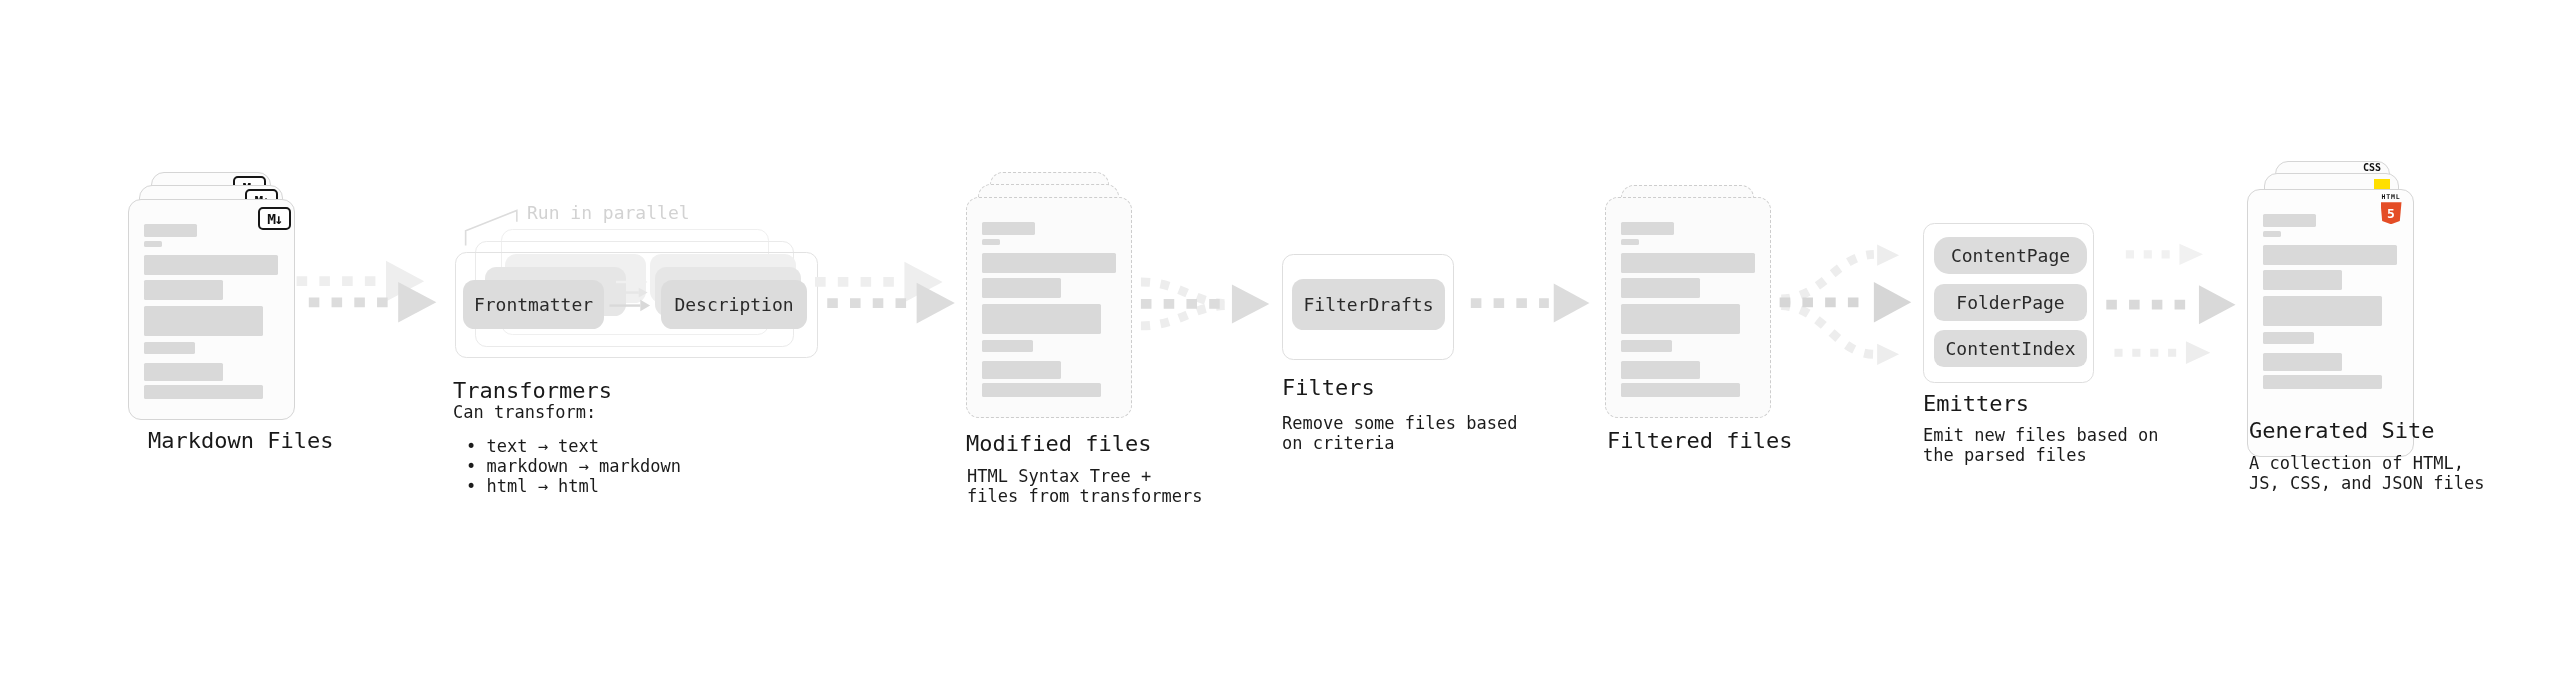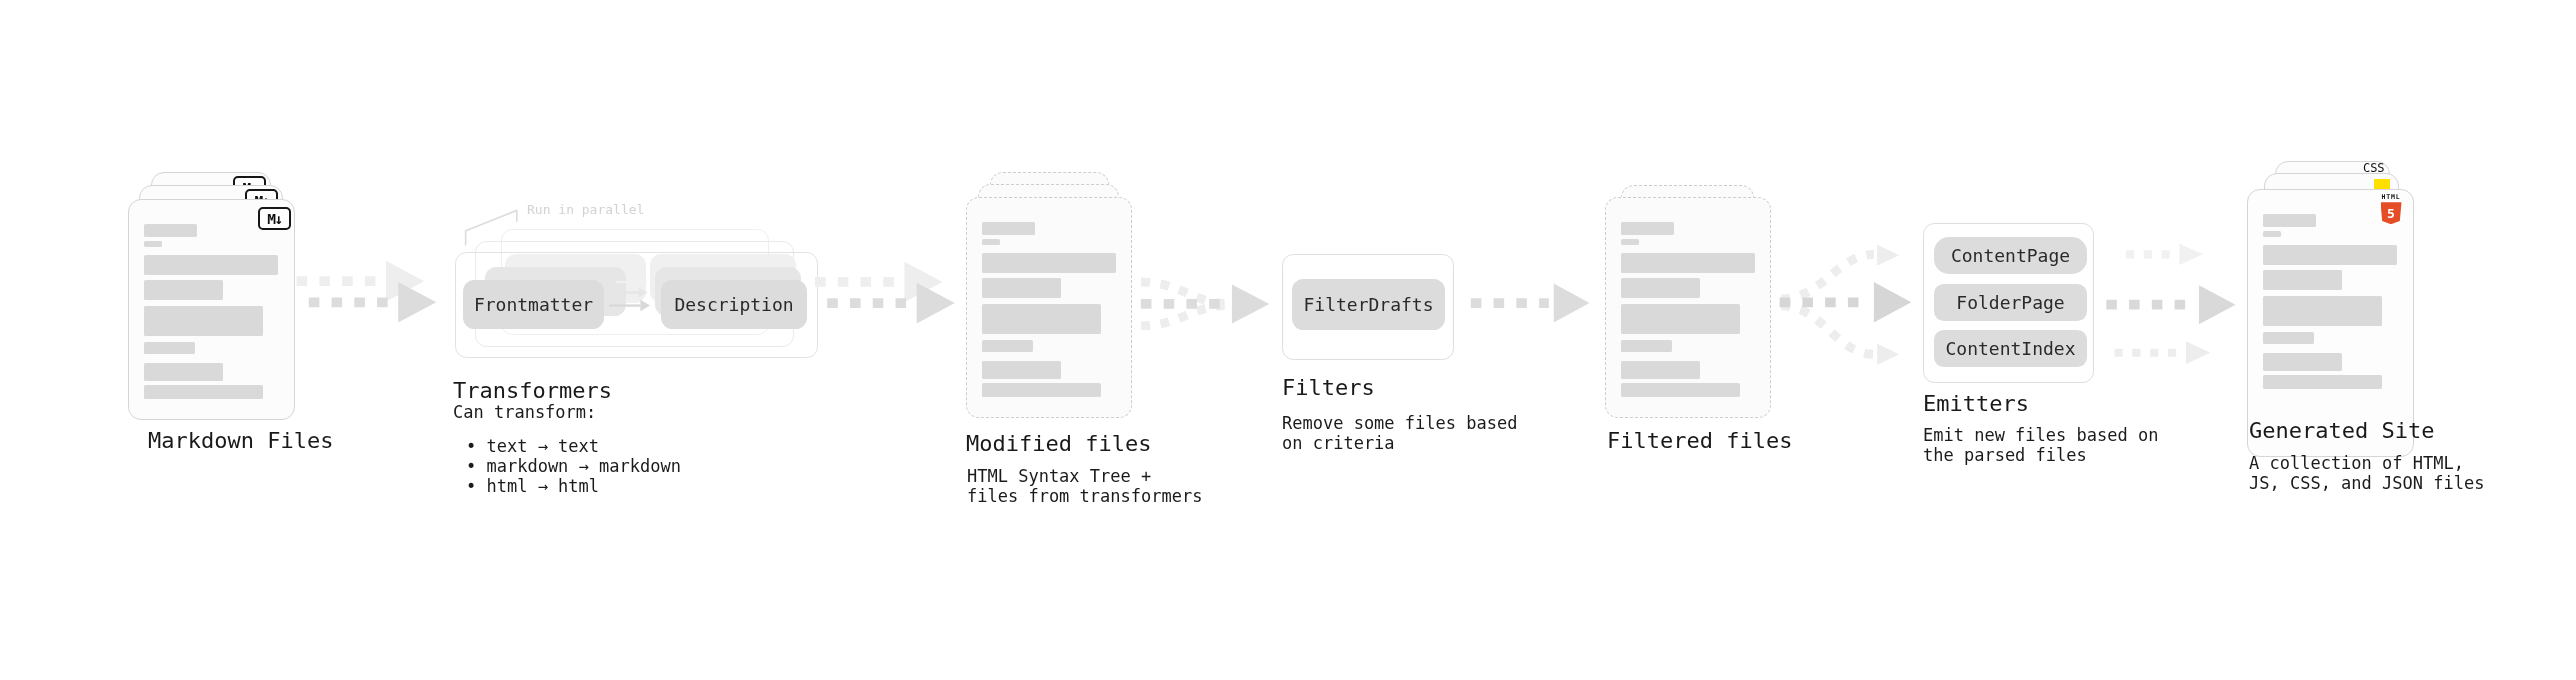--- a/index.html
+++ b/index.html
@@ -14,24 +14,24 @@
            display:flex;align-items:center;justify-content:center;font-weight:bold;font-size:14.6px;
            letter-spacing:-1.6px;color:#111;box-sizing:border-box;}
   
   .frame{position:absolute;border:1.6px solid #e3e3e3;border-radius:11.4px;box-sizing:border-box;background:transparent;}
   .pill{position:absolute;background:#dcdcdc;border-radius:11.4px;display:flex;align-items:center;justify-content:center;
         font-size:18px;color:#2a2a2a;box-sizing:border-box;}
   .pill.echo1{background:#e6e6e6;}
   .pill.echo2{background:#f0f0f0;}
   .title{position:absolute;font-size:22px;line-height:24.4px;color:#191919;white-space:nowrap;}
   .sub{position:absolute;font-size:17px;line-height:20.3px;color:#1b1b1b;white-space:nowrap;}
-  .note{position:absolute;font-size:13px;color:#d2d2d2;white-space:nowrap;}
+  .note{position:absolute;font-size:18px;color:#d2d2d2;white-space:nowrap;}
   
   .js-badge{position:absolute;top:4.9px;right:8.1px;width:16.3px;height:9.8px;background:#ffdf00;}
-  .css-badge{position:absolute;top:3.3px;right:8.1px;width:18px;text-align:left;font-size:12px;font-weight:normal;
+  .css-badge{position:absolute;top:3.3px;right:8.1px;width:18px;text-align:left;font-size:10px;font-weight:bold;
              line-height:6.5px;color:#111;}
   .css-badge .bar-blue{height:2.4px;background:#2f5eea;margin-top:0.8px;}
   .html5{position:absolute;top:4.1px;right:9.8px;width:24.4px;text-align:center;}
   .html5 .word{font-size:6.5px;font-weight:bold;letter-spacing:0.8px;line-height:7.3px;color:#111;}
   .html5 .shield{width:21px;height:22px;margin:0.8px auto 0;background:#e44d26;
                  clip-path:polygon(0 0,100% 0,92% 85%,50% 100%,8% 85%);
                  display:flex;align-items:center;justify-content:center;color:#fff;font-size:13px;font-weight:bold;}
 </style>
 </head>
 <body>

